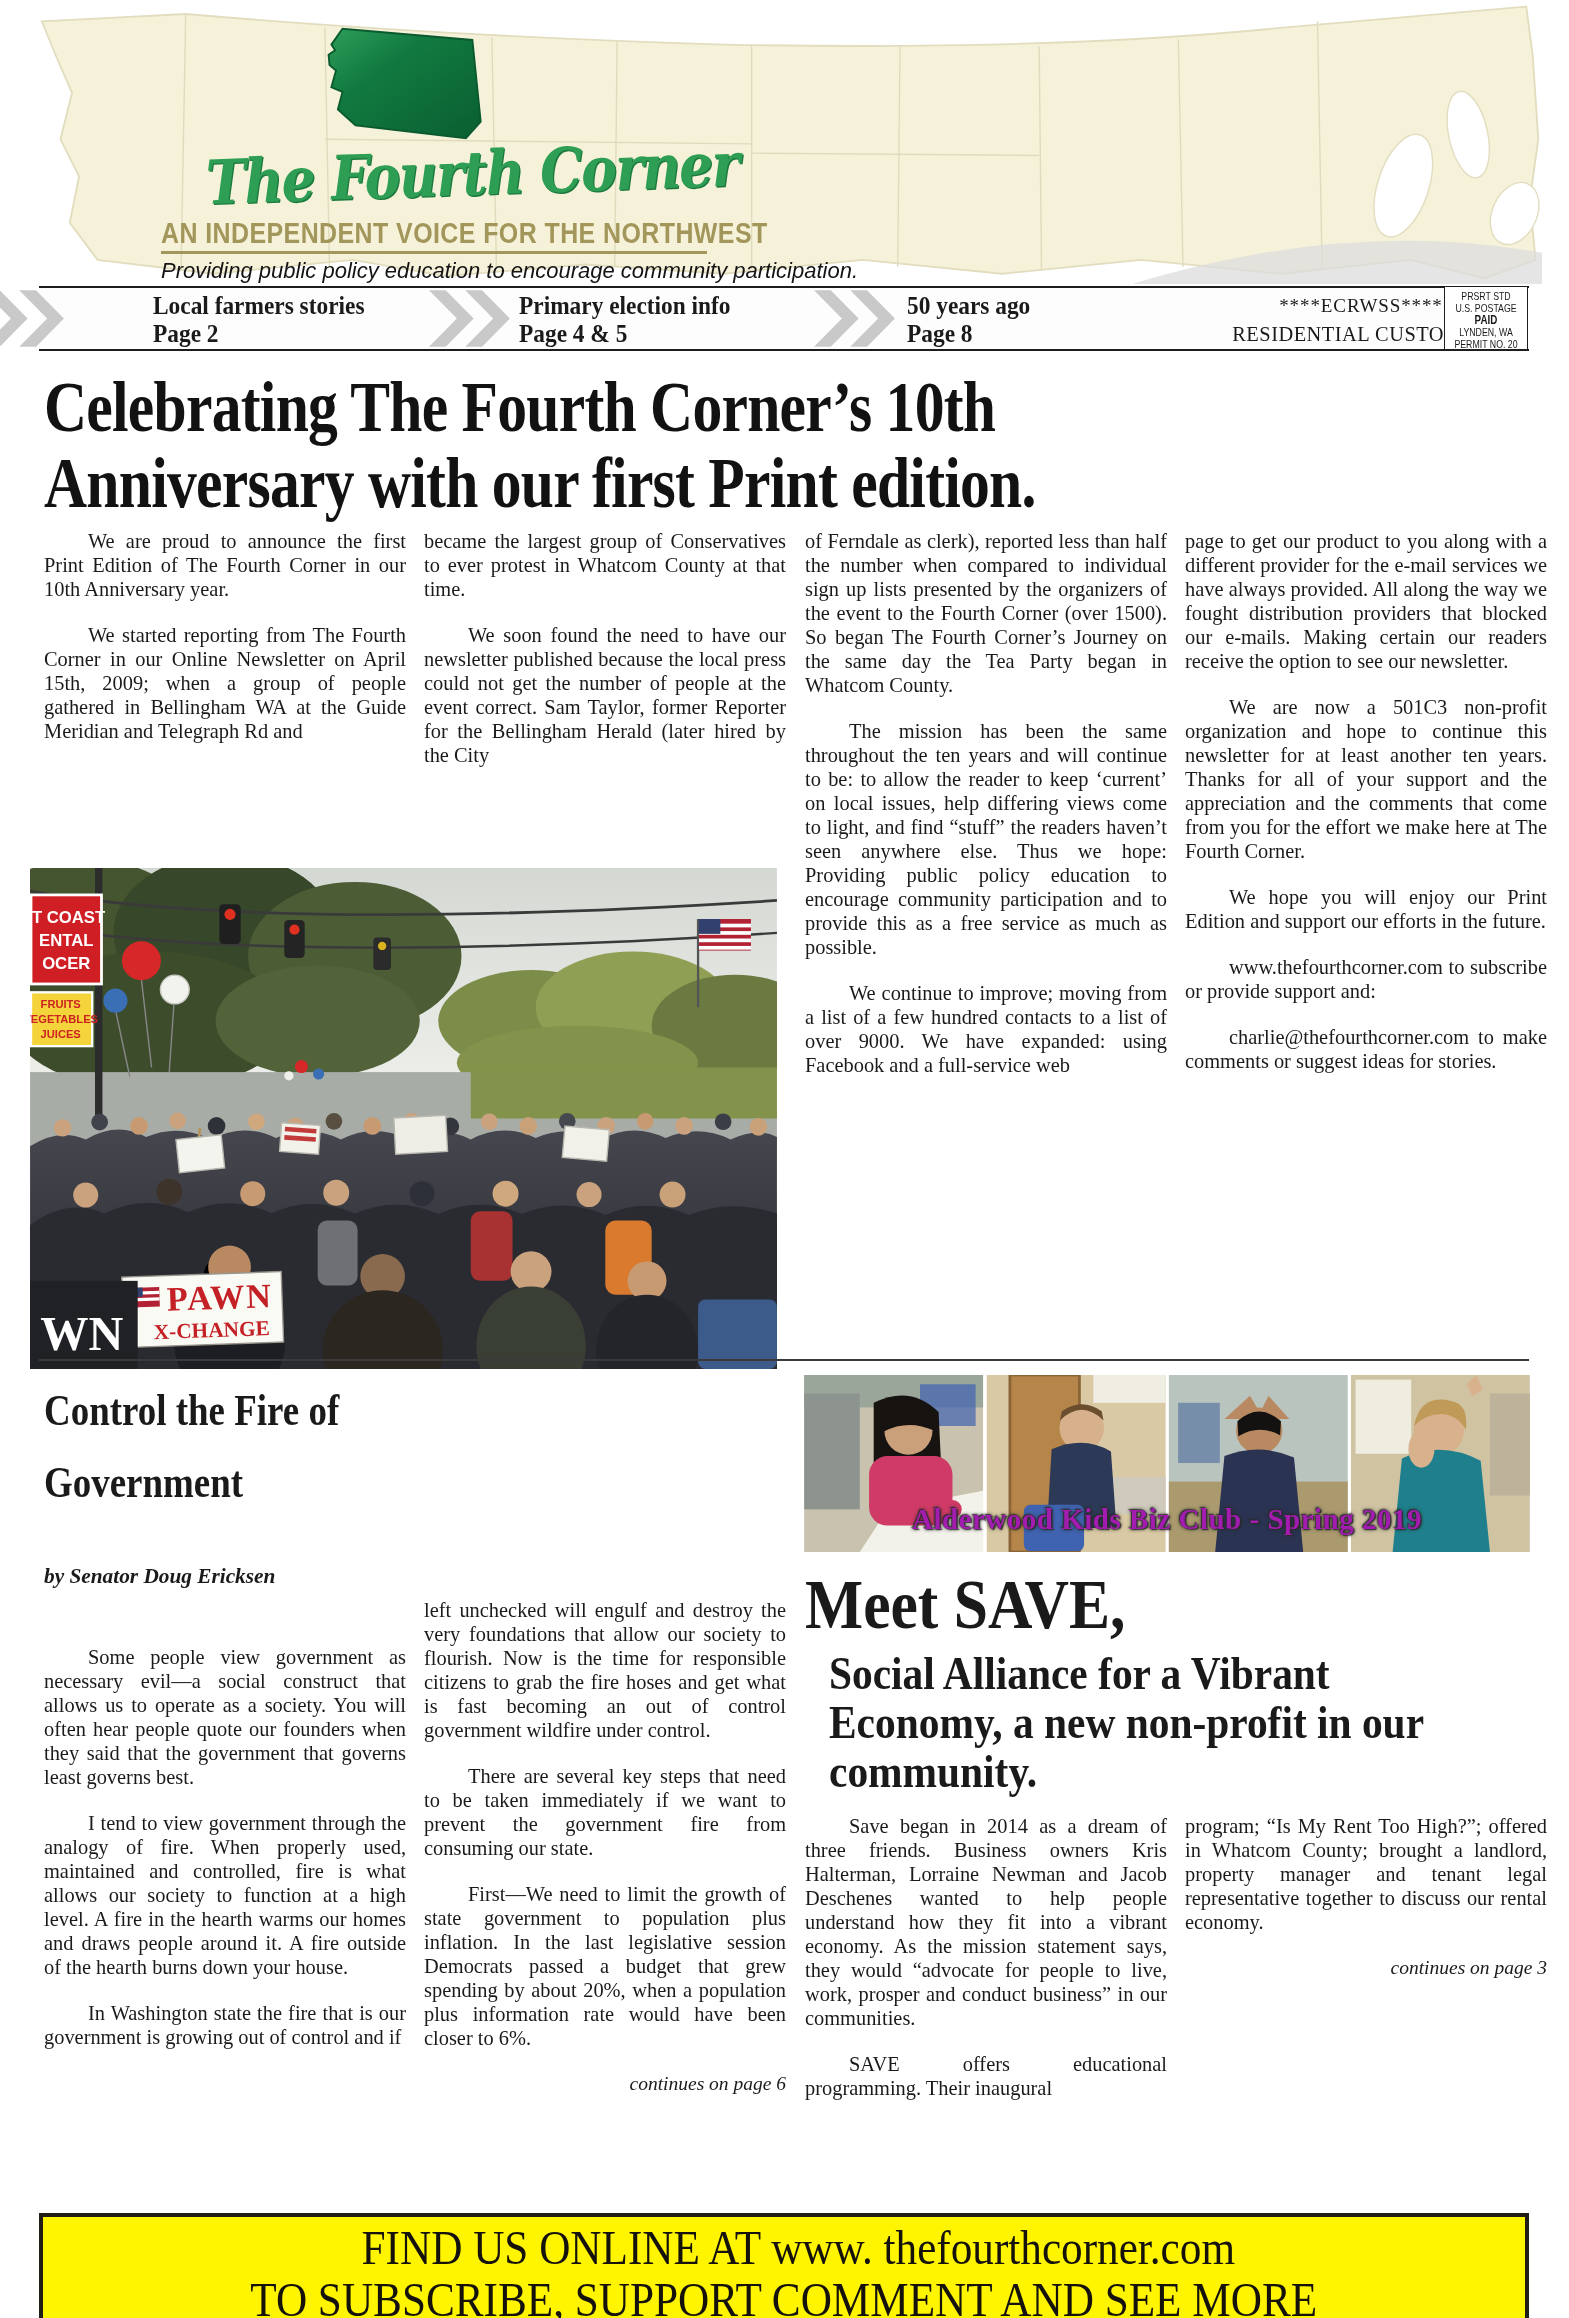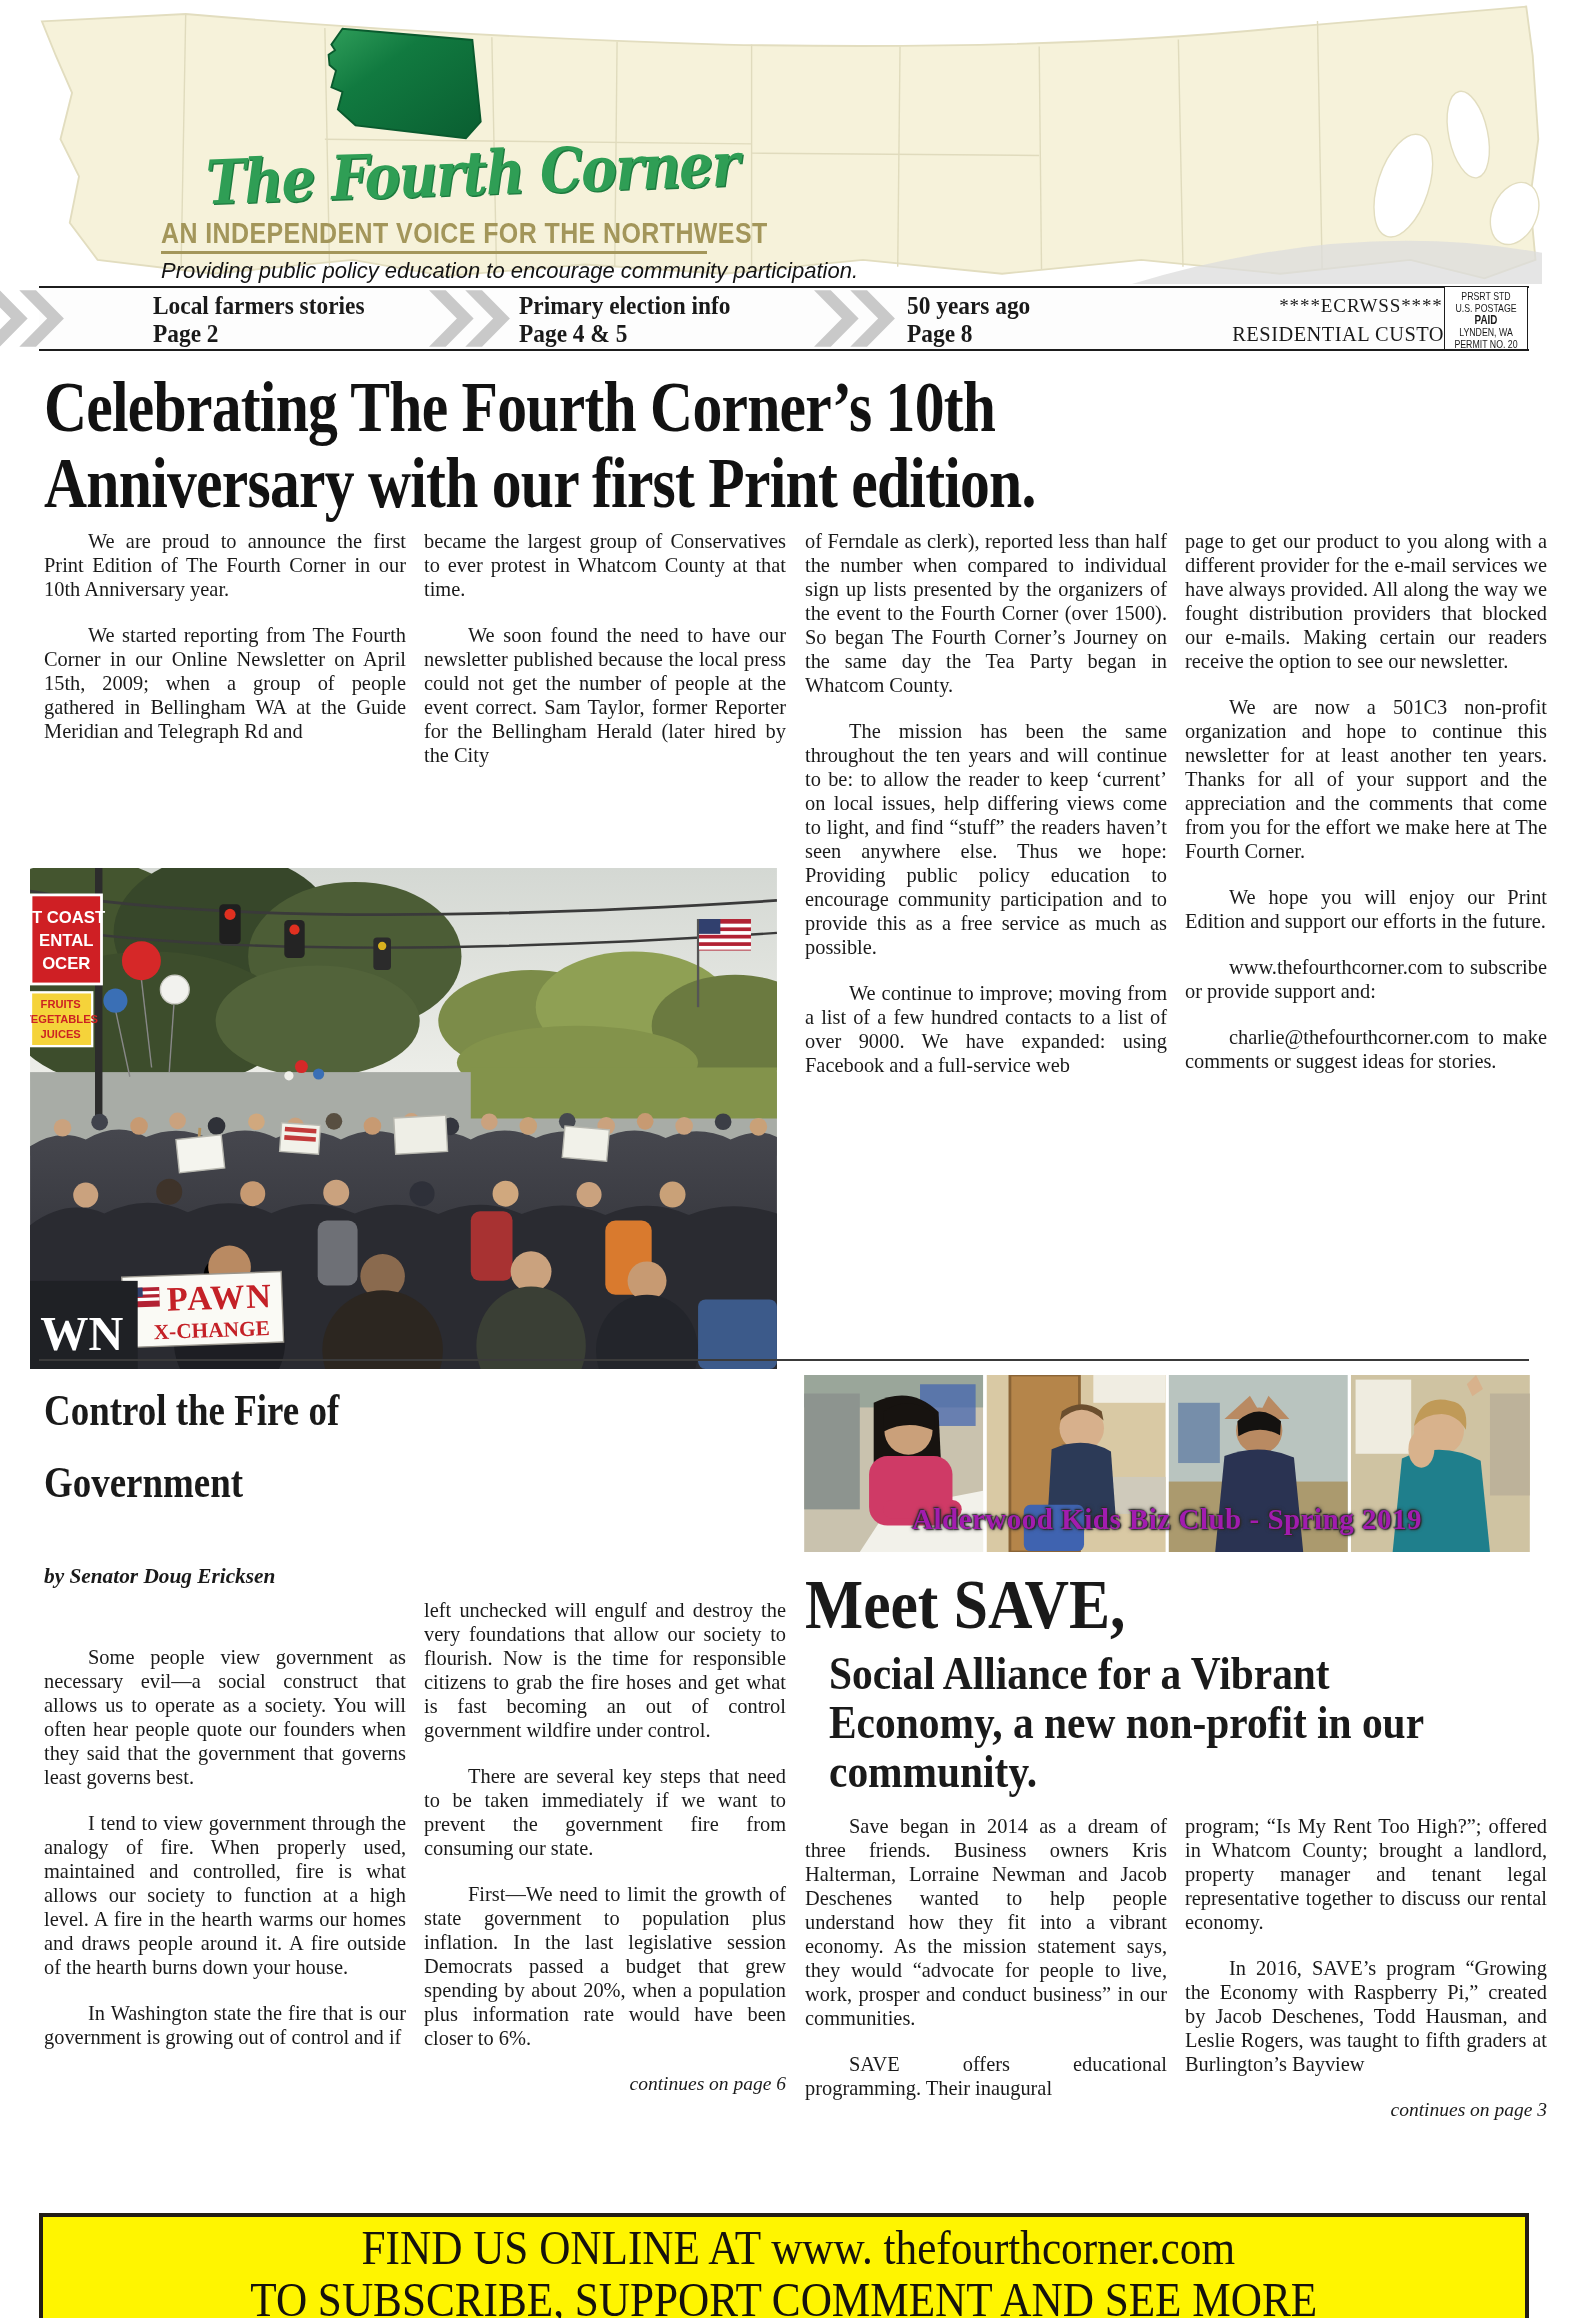--- a/index.html
+++ b/index.html
@@ -413,21 +413,20 @@
     <span>Social Alliance for a Vibrant</span>
     <span>Economy, a new non-profit in our</span>
     <span>community.</span>
   </div>
   <section class="col" style="left:805px;top:1814px">
     <p>Save began in 2014 as a dream of three friends.  Business owners Kris Halterman, Lorraine Newman and Jacob Deschenes wanted to help people understand how they fit into a vibrant economy.  As the mission statement says, they would “advocate for people to live, work, prosper and conduct business” in our communities.</p>
     <p>SAVE offers educational programming.  Their inaugural</p>
   </section>
   <section class="col" style="left:1185px;top:1814px">
     <p class="cont">program; “Is My Rent Too High?”; offered in Whatcom County; brought a landlord, property manager and tenant legal representative together to discuss our rental economy.</p>
-    <p>In 2016, SAVE’s program “Growing the Economy with Raspberry Pi,” created by Jacob Deschenes, Todd Hausman, and Leslie Rogers, was taught to fifth graders at Burlington’s Bayview</p>
     <div class="continues">continues on page 3</div>
   </section>
 
   <footer class="banner">
     <div class="b1"><span>FIND US ONLINE AT www. thefourthcorner.com</span></div>
     <div class="b2"><span>TO SUBSCRIBE, SUPPORT COMMENT AND SEE MORE</span></div>
   </footer>
 
 </div>
 

